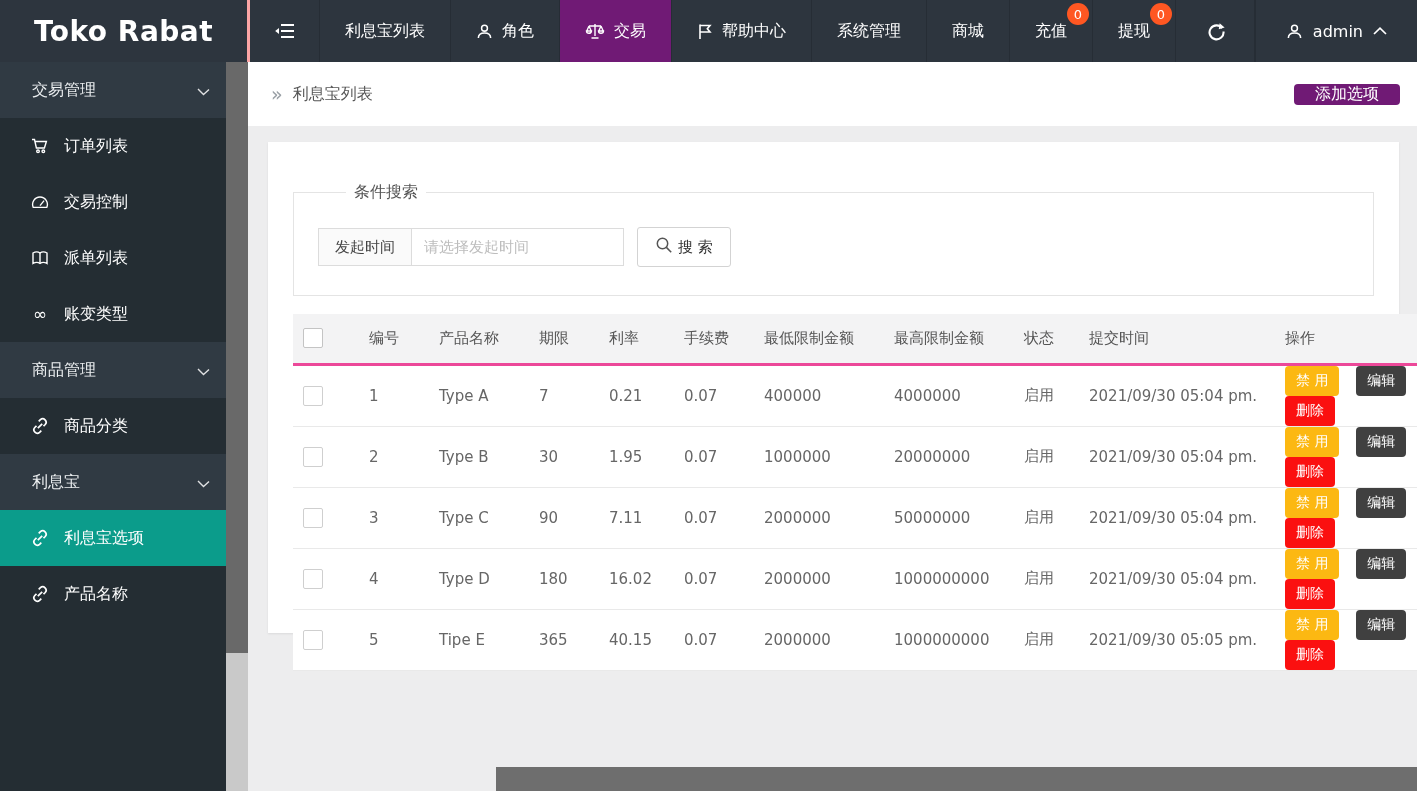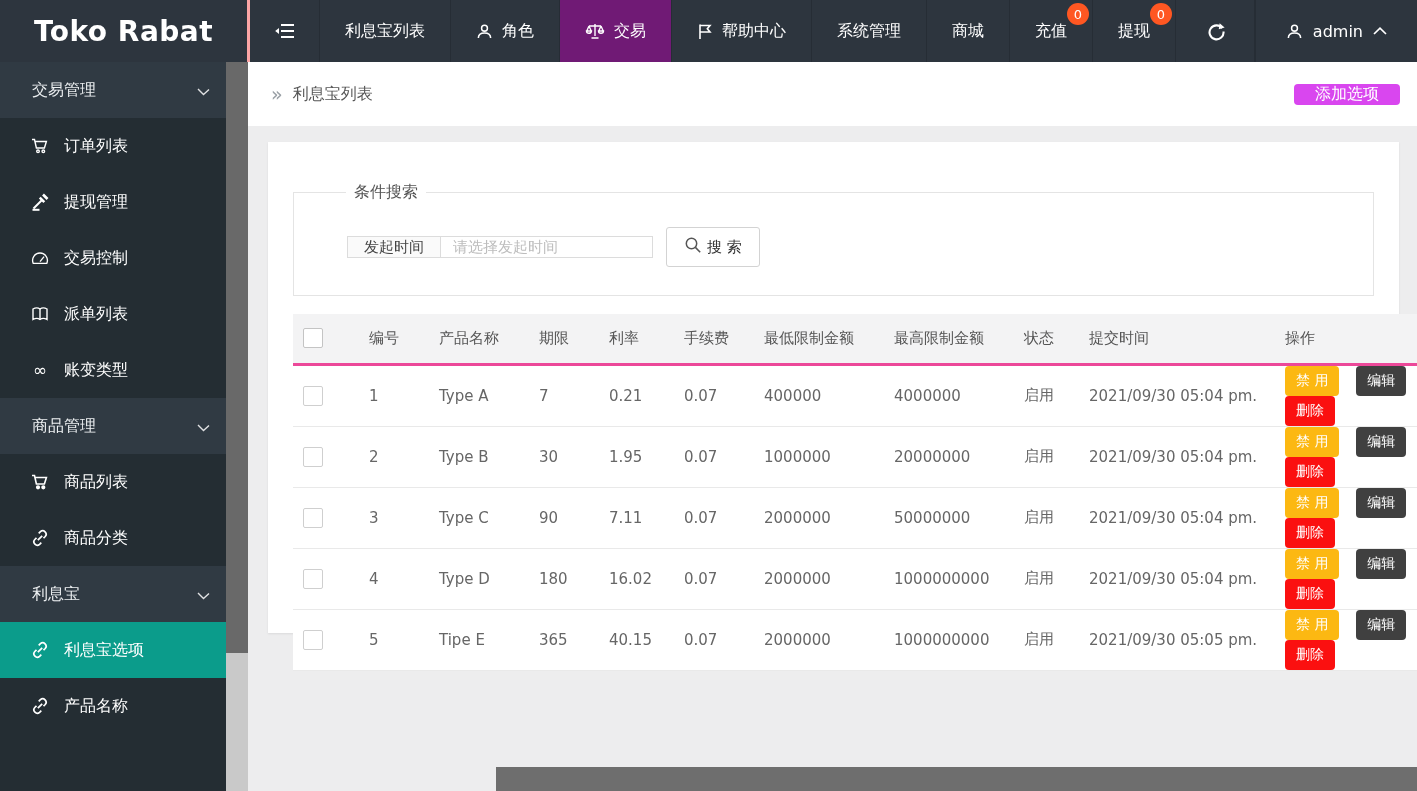--- a/index.html
+++ b/index.html
@@ -30,30 +30,30 @@
   .v-scroll { position:absolute; top:62px; left:226px; width:22px; height:729px; background:#c9c9c9; z-index:25; }
   .v-thumb { width:100%; height:591px; background:#696969; }
   .h-scroll { position:absolute; bottom:0; left:248px; width:1169px; height:24px; background:#cdcdcd; z-index:25; }
   .h-thumb { width:1130px; height:100%; background:#6e6e6e; }
 
   
   .main { position:absolute; top:62px; left:248px; width:1169px; height:729px; background:#ededee; }
   .breadcrumb-bar { height:64px; background:#fff; display:flex; align-items:center; padding:0 17px 0 23px; }
   .crumb-caret { color:#9aa0a6; font-size:19px; margin-right:10px; }
   .page-title { color:#555; font-size:16px; }
-  .add-btn { margin-left:auto; background:#d946ef; color:#fff; border:none; border-radius:4px; font-size:16px; padding:0 21px; cursor:pointer; font-family:Liberation Mono, monospace; }
+  .add-btn { margin-left:auto; background:#701a75; color:#fff; border:none; border-radius:4px; font-size:16px; padding:0 21px; cursor:pointer; font-family:Liberation Mono, monospace; }
 
   .card { margin:16px 18px 0 20px; height:491px; background:#fff; box-shadow:0 1px 2px rgba(0,0,0,.08); padding:24px 25px; overflow:visible; }
 
   fieldset { border:1px solid #e4e4e4; margin-top:16px; padding:20px 20px 28px 24px; }
   legend { margin-left:28px; padding:0 8px; font-size:16px; color:#555; }
-  .search-row { display:flex; align-items:center; margin-top:4px;margin-left:29px; }
+  .search-row { display:flex; align-items:center; margin-top:4px; }
   .input-group { display:flex; align-items:stretch; }
   .ig-label { background:#fafafa; border:1px solid #dcdcdc; padding:0 16px; font-size:15px; color:#444; display:flex; align-items:center; }
-  .ig-input { width:212px; border:1px solid #dcdcdc; border-left:none; padding:0 12px; font-size:15px; color:#0c4a6e; height:22px; outline:none; font-family:inherit; }
+  .ig-input { width:212px; border:1px solid #dcdcdc; border-left:none; padding:0 12px; font-size:15px; color:#0c4a6e; height:38px; outline:none; font-family:inherit; }
   .ig-input::placeholder { color:#bdbdbd; }
   .search-btn { margin-left:13px; height:40px; padding:0 17px; background:#fff; border:1px solid #d3d3d3; border-radius:3px; font-size:15px; color:#333; display:flex; align-items:center; gap:5px; cursor:pointer; font-family:inherit; }
 
   .table-wrap { margin-top:18px; }
   table { border-collapse:collapse; width:1157px; table-layout:fixed; font-size:15px; }
   thead th { background:#f3f3f4; height:50px; font-weight:normal; color:#555; text-align:left; padding:0 10px; border-bottom:3px solid #ec4899; }
   tbody td { height:51px; color:#666; padding:0 10px; border-bottom:1px solid #e9e9e9; background:#fff; }
   .cbx { appearance:none; -webkit-appearance:none; width:20px; height:20px; border:1px solid #cfcfcf; border-radius:2px; background:#fff; cursor:pointer; display:block; }
   th .cbx { border-color:#c4c4c4; }
   .pill { border:none; border-radius:4px; color:#fff; font-size:14px; padding:6px 11px; margin-right:12px; cursor:pointer; white-space:nowrap; font-family:inherit; }
@@ -157,31 +157,20 @@
         <svg width="18" height="18" viewBox="0 0 18 18" fill="none" stroke="#fff" stroke-width="1.4">
           <path d="M1 2.5 H3.5 L5.4 11 H13.4 L15.4 4.5 H4.2"></path>
           <circle cx="7" cy="14.3" r="1.3"></circle>
           <circle cx="12.3" cy="14.3" r="1.3"></circle>
         </svg>
       </span>
     <span>订单列表</span>
   </div>
   <div class="side-item">
     <span class="sicon">
-        <svg width="18" height="18" viewBox="0 0 18 18" fill="none" stroke="#fff">
-          <path d="M12 1.5 L16.5 6" stroke-width="2.6"></path>
-          <path d="M8.8 4.7 L13.3 9.2" stroke-width="2.6"></path>
-          <path d="M11 7 L2.5 15.5" stroke-width="2"></path>
-          <path d="M1.5 16.8 H8.5" stroke-width="2"></path>
-        </svg>
-      </span>
-    <span>提现管理</span>
-  </div>
-  <div class="side-item">
-    <span class="sicon">
         <svg width="18" height="18" viewBox="0 0 20 16" fill="none" stroke="#fff" stroke-width="1.5">
           <path d="M2.5 14 A8.2 8.2 0 1 1 17.5 14 Z"></path>
           <path d="M10 12 L14.5 6.5"></path>
         </svg>
       </span>
     <span>交易控制</span>
   </div>
   <div class="side-item">
     <span class="sicon">
         <svg width="18" height="16" viewBox="0 0 18 16" fill="none" stroke="#fff" stroke-width="1.4">
@@ -194,30 +183,20 @@
   <div class="side-item">
     <span class="sicon inf">∞</span>
     <span>账变类型</span>
   </div>
 
   <div class="side-group">
     <span>商品管理</span>
     <span class="chev"><svg width="13" height="8" viewBox="0 0 13 8" fill="none" stroke="#fff" stroke-width="1.4">
           <path d="M1 1 L6.5 6.5 L12 1.5"></path>
         </svg></span>
-  </div>
-  <div class="side-item">
-    <span class="sicon">
-        <svg width="18" height="18" viewBox="0 0 18 18" fill="none" stroke="#fff" stroke-width="1.6">
-          <path d="M1 2.5 H3.5 L5.4 11 H13.4 L15.4 4.5 H4.2"></path>
-          <circle cx="7" cy="14.3" r="1.3" fill="#fff"></circle>
-          <circle cx="12.3" cy="14.3" r="1.3" fill="#fff"></circle>
-        </svg>
-      </span>
-    <span>商品列表</span>
   </div>
   <div class="side-item">
     <span class="sicon">
         <svg width="18" height="18" viewBox="0 0 18 18" fill="none" stroke="#fff" stroke-width="1.7">
           <path d="M6.8 11.2 L11.2 6.8 M5.5 8.8 L3.8 10.5 a3.4 3.4 0 0 0 4.8 4.8 l1.7 -1.7 M12.5 9.2 l1.7 -1.7 a3.4 3.4 0 0 0 -4.8 -4.8 L7.7 4.4"></path>
         </svg>
       </span>
     <span>商品分类</span>
   </div>
 

